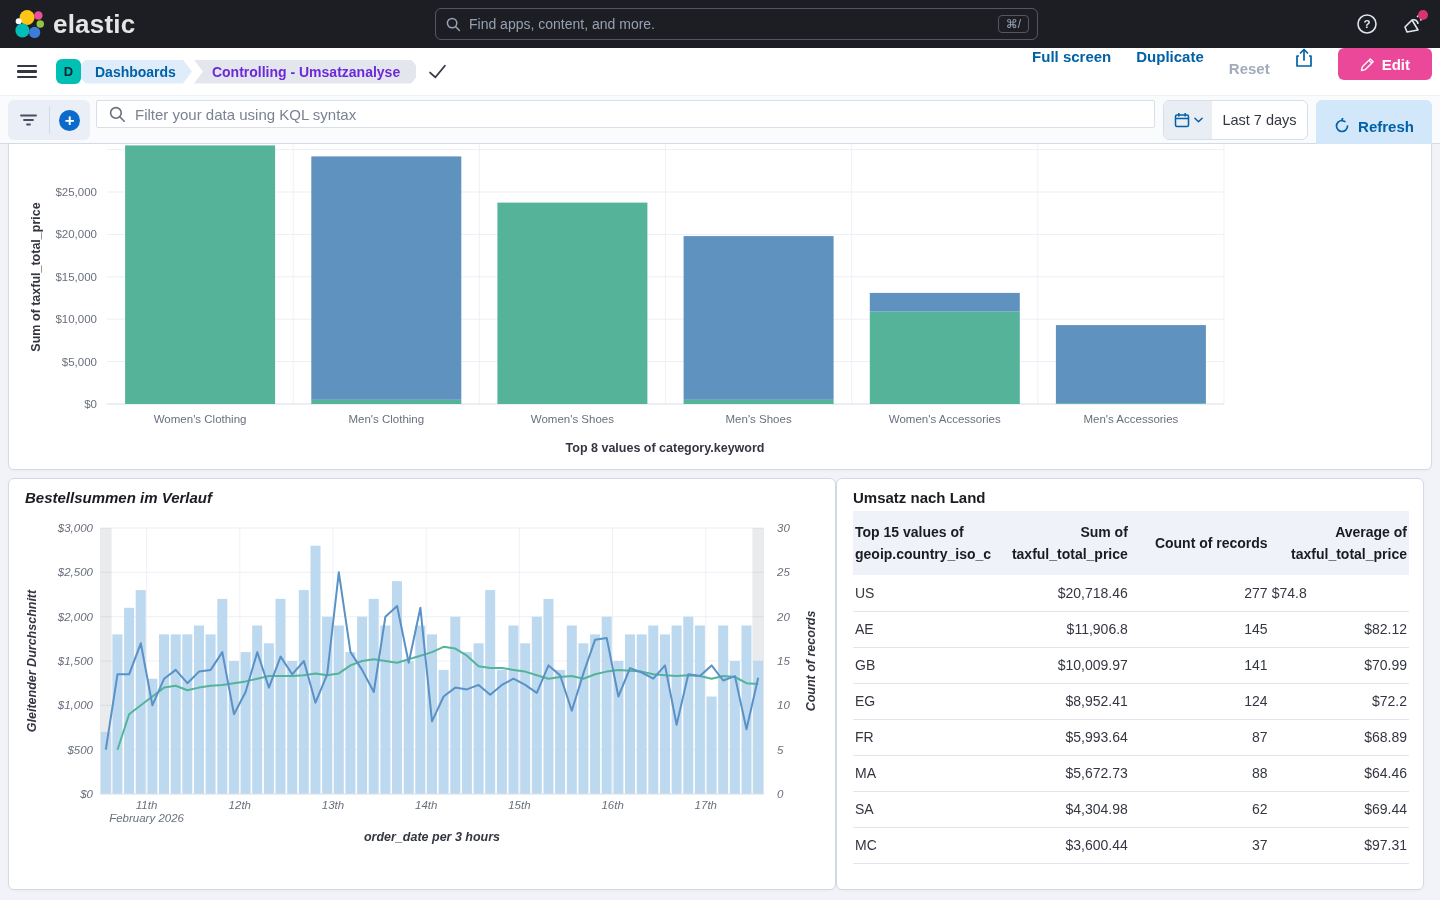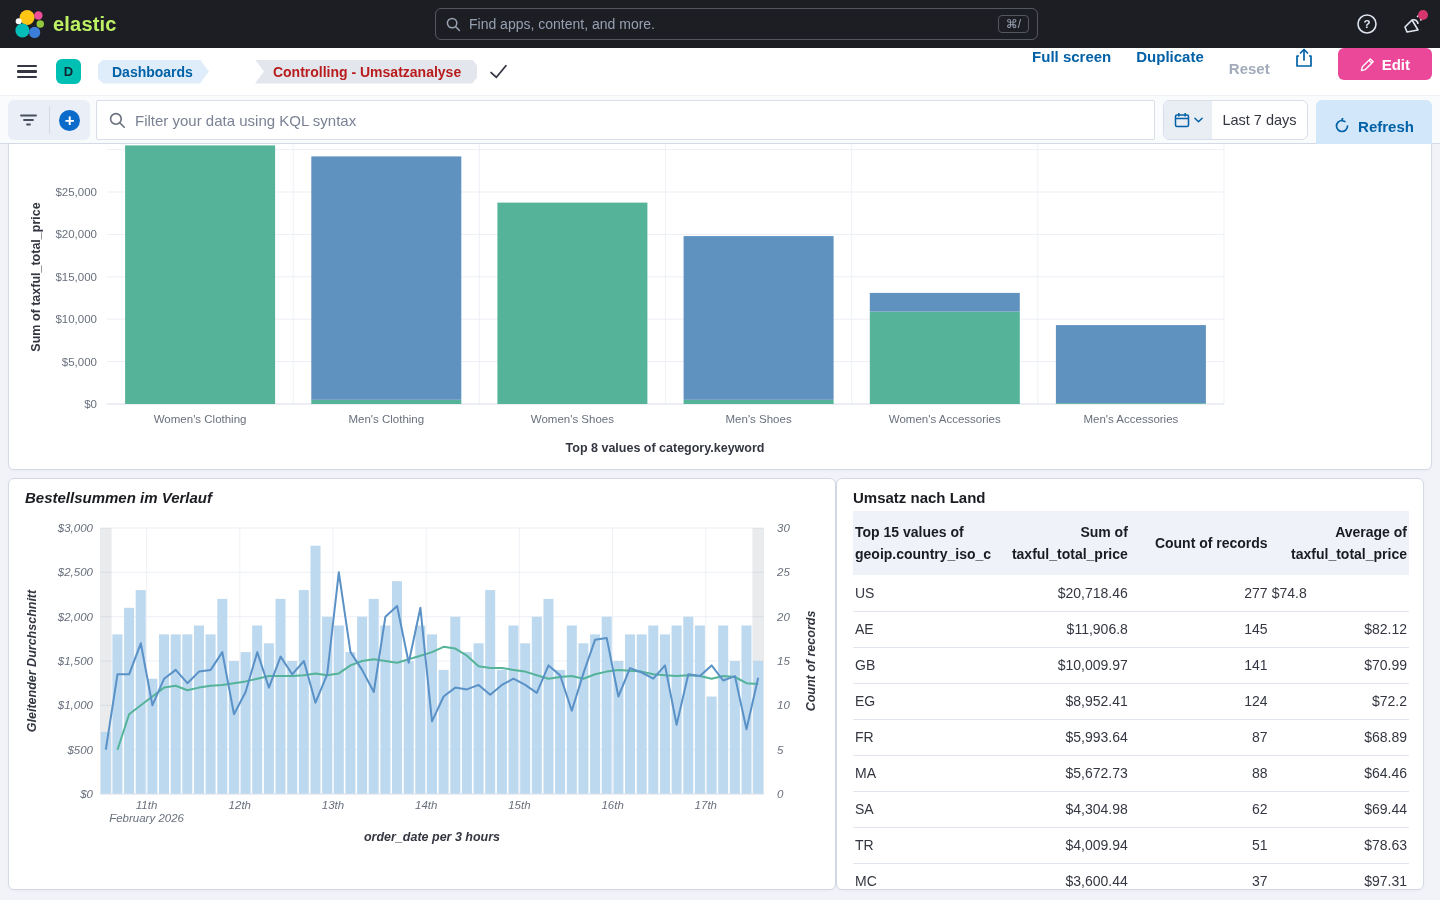--- a/index.html
+++ b/index.html
@@ -1,54 +1,54 @@
 <!DOCTYPE html>
 <html><head>
 <meta charset="utf-8">
 <style>
   html,body{margin:0;padding:0;width:1440px;height:900px;overflow:hidden;
     font-family:"Liberation Sans",sans-serif;background:#F1F3F9;-webkit-font-smoothing:antialiased;}
   *{box-sizing:border-box;}
   
   .top-bar{position:relative;height:48px;background:#1D1E24;display:flex;align-items:center;}
   .logo{display:flex;align-items:center;gap:9px;margin-left:14px;}
-  .logo-text{color:#bef264;font-size:20px;font-weight:600;letter-spacing:.2px;}
+  .logo-text{color:#e5e5e5;font-size:26px;font-weight:600;letter-spacing:.2px;}
   .global-search{position:absolute;left:435px;top:8px;width:603px;height:32px;border:1px solid #53575F;
     border-radius:6px;display:flex;align-items:center;padding:0 8px 0 10px;color:#98A2B3;}
   .global-search .ph{flex:1;font-size:14px;margin-left:8px;color:#95A0B1;}
   .kbd{border:1px solid #53575F;border-radius:4px;font-size:12px;padding:1px 7px;color:#98A2B3;}
   .hdr-icons{position:absolute;right:14px;top:0;height:48px;display:flex;align-items:center;gap:20px;}
   .hdr-icon{position:relative;width:26px;height:26px;display:flex;align-items:center;justify-content:center;cursor:pointer;}
   .noti-dot{position:absolute;top:-1px;right:-2px;width:10px;height:10px;border-radius:50%;background:#D6356E;}
   
   .nav-bar{position:relative;height:48px;background:#fff;display:flex;align-items:center;border-bottom:1px solid #ECEFF4;}
   .burger{margin-left:17px;width:20px;height:14px;display:flex;flex-direction:column;justify-content:space-between;cursor:pointer;}
   .burger span{height:2.4px;background:#343741;border-radius:1px;}
   .space-badge{margin-left:19px;width:25px;height:25px;border-radius:6px;background:#00BFB3;color:#0A2732;
     font-weight:700;font-size:13px;display:flex;align-items:center;justify-content:center;cursor:pointer;}
-  .crumbs{display:flex;align-items:center;margin-left:17px;gap:44px;}
+  .crumbs{display:flex;align-items:center;}
   .crumb1{background:#DFEDFA;color:#0061A6;font-weight:600;font-size:14px;padding:4px 16px 4px 14px;
     clip-path:polygon(5px 0,calc(100% - 9px) 0,100% 50%,calc(100% - 9px) 100%,5px 100%,0 calc(100% - 5px),0 5px);cursor:pointer;}
-  .crumb2{background:#E3E6ED;color:#b91c1c;font-weight:600;font-size:14px;padding:4px 16px 4px 18px;margin-left:2px;
+  .crumb2{background:#E3E6ED;color:#6d28d9;font-weight:600;font-size:14px;padding:4px 16px 4px 18px;margin-left:2px;
     clip-path:polygon(0 0,calc(100% - 5px) 0,100% 25%,100% 75%,calc(100% - 5px) 100%,0 100%,9px 50%);}
   .check{margin-left:12px;}
   .nav-right{position:absolute;right:8px;top:0;height:32px;display:flex;align-items:flex-start;gap:25px;}
   .nav-link{font-size:15px;font-weight:600;color:#0061A6;cursor:pointer;}
   .nav-link.muted{color:#A2ABBA;margin-top:12px;}
   .edit-btn{display:flex;align-items:center;gap:7px;background:#ec4899;color:#fff;border:none;border-radius:6px;
     height:32px;padding:0 22px;font-size:15px;font-weight:600;cursor:pointer;font-family:inherit;}
   
   .filter-bar{position:relative;height:48px;background:#FAFBFD;border-bottom:1px solid #D3DAE6;}
   .filter-group{position:absolute;left:8px;top:4px;width:82px;height:40px;background:#E9EEF7;border-radius:6px;
     display:flex;overflow:hidden;}
   .filter-group .fg-btn{flex:1;display:flex;align-items:center;justify-content:center;cursor:pointer;}
   .fg-divider{width:1px;background:#D3DAE6;margin:6px 0;}
   .plus-circle{width:21px;height:21px;border-radius:50%;background:#0B6BCB;color:#fff;display:flex;align-items:center;
     justify-content:center;font-size:17px;font-weight:700;line-height:1;}
-  .kql{position:absolute;left:96px;top:4px;width:1059px;height:40px;background:#fff;border:1px solid #D9DfE9;
+  .kql{position:absolute;left:96px;top:4px;width:1059px;height:28px;background:#fff;border:1px solid #D9DfE9;
     border-radius:2px;display:flex;align-items:center;padding:0 12px;color:#69707D;}
   .kql .ph{margin-left:9px;font-size:15px;color:#7A8294;}
   .date-group{position:absolute;left:1163px;top:4px;width:145px;height:40px;border:1px solid #D9DFE9;border-radius:6px;
     display:flex;overflow:hidden;background:#fff;}
   .date-cal{width:48px;background:#E9EDF4;display:flex;align-items:center;justify-content:center;gap:4px;cursor:pointer;}
   .date-text{flex:1;display:flex;align-items:center;justify-content:center;font-size:14.5px;color:#343741;cursor:pointer;}
   .refresh-btn{position:absolute;left:1316px;top:4px;width:116px;height:52px;background:#D2E7F9;border:none;border-radius:6px;
     color:#0061A6;font-size:15px;font-weight:600;display:flex;align-items:center;justify-content:center;gap:8px;
     cursor:pointer;font-family:inherit;}
   
@@ -404,26 +404,20 @@
             <td style="text-align:right">88</td>
             <td style="text-align:right">$64.46</td>
           </tr>
           <tr>
             <td style="text-align:left">SA</td>
             <td style="text-align:right">$4,304.98</td>
             <td style="text-align:right">62</td>
             <td style="text-align:right">$69.44</td>
           </tr>
           <tr>
-            <td style="text-align:left">TR</td>
-            <td style="text-align:right">$4,009.94</td>
-            <td style="text-align:right">51</td>
-            <td style="text-align:right">$78.63</td>
-          </tr>
-          <tr>
             <td style="text-align:left">MC</td>
             <td style="text-align:right">$3,600.44</td>
             <td style="text-align:right">37</td>
             <td style="text-align:right">$97.31</td>
           </tr>
         </tbody>
       </table>
   </div>
 
 </div>

